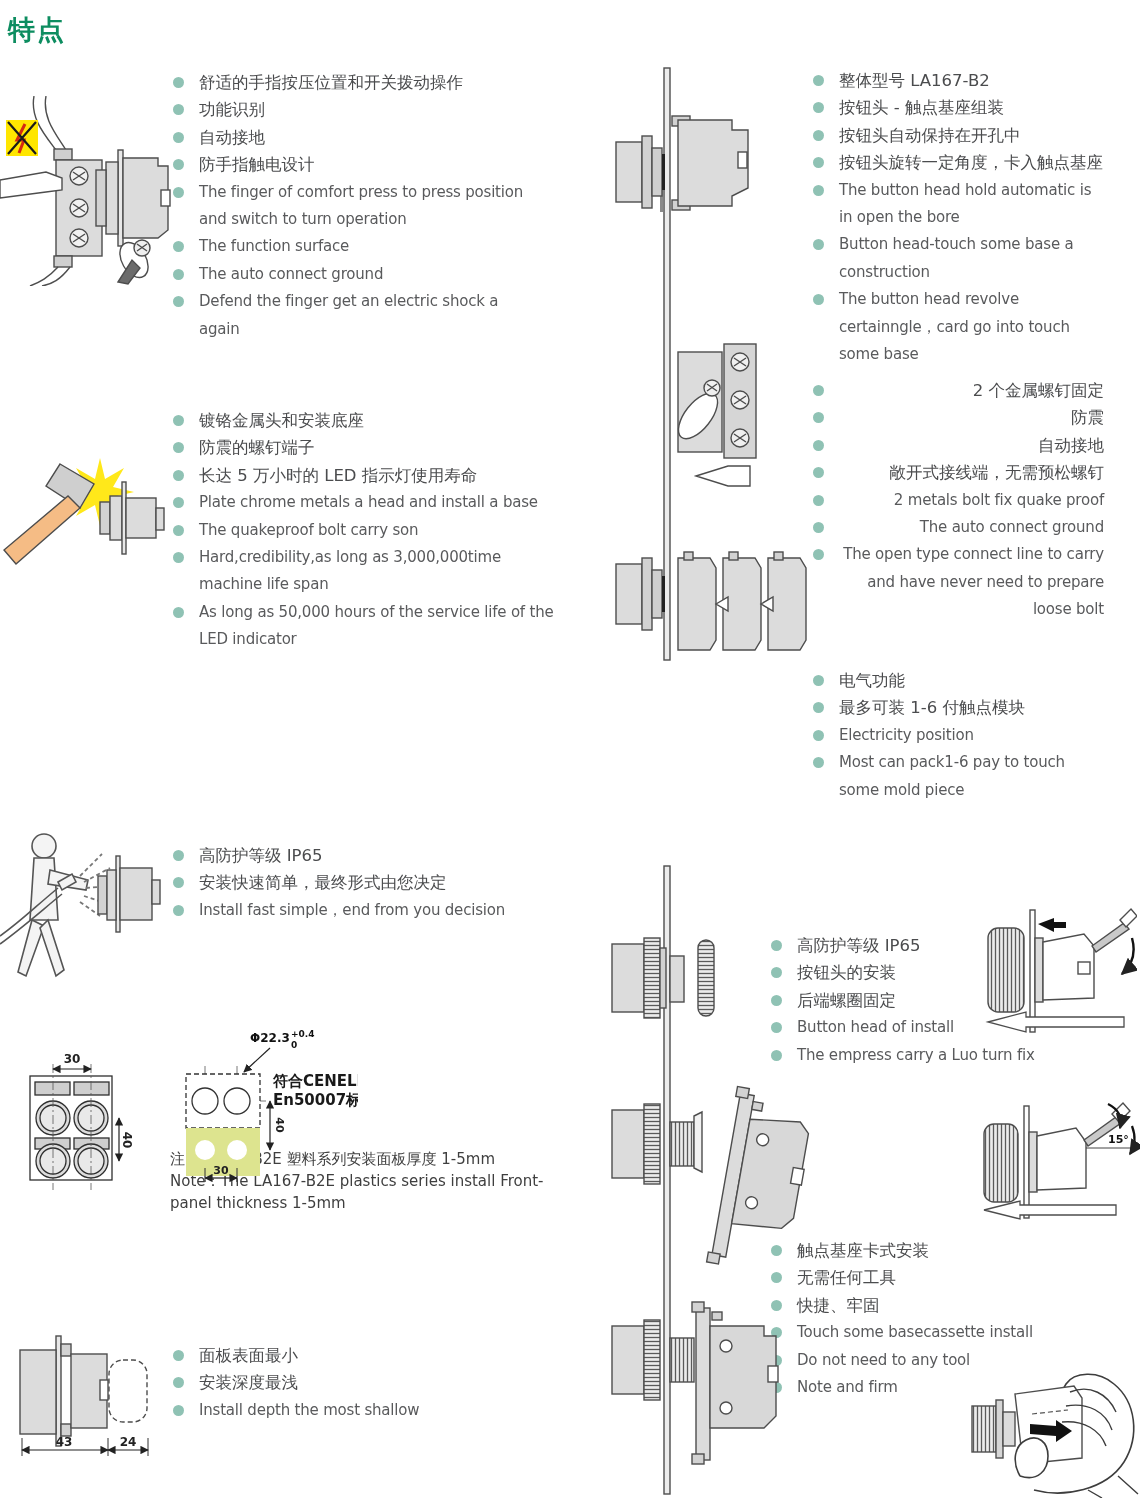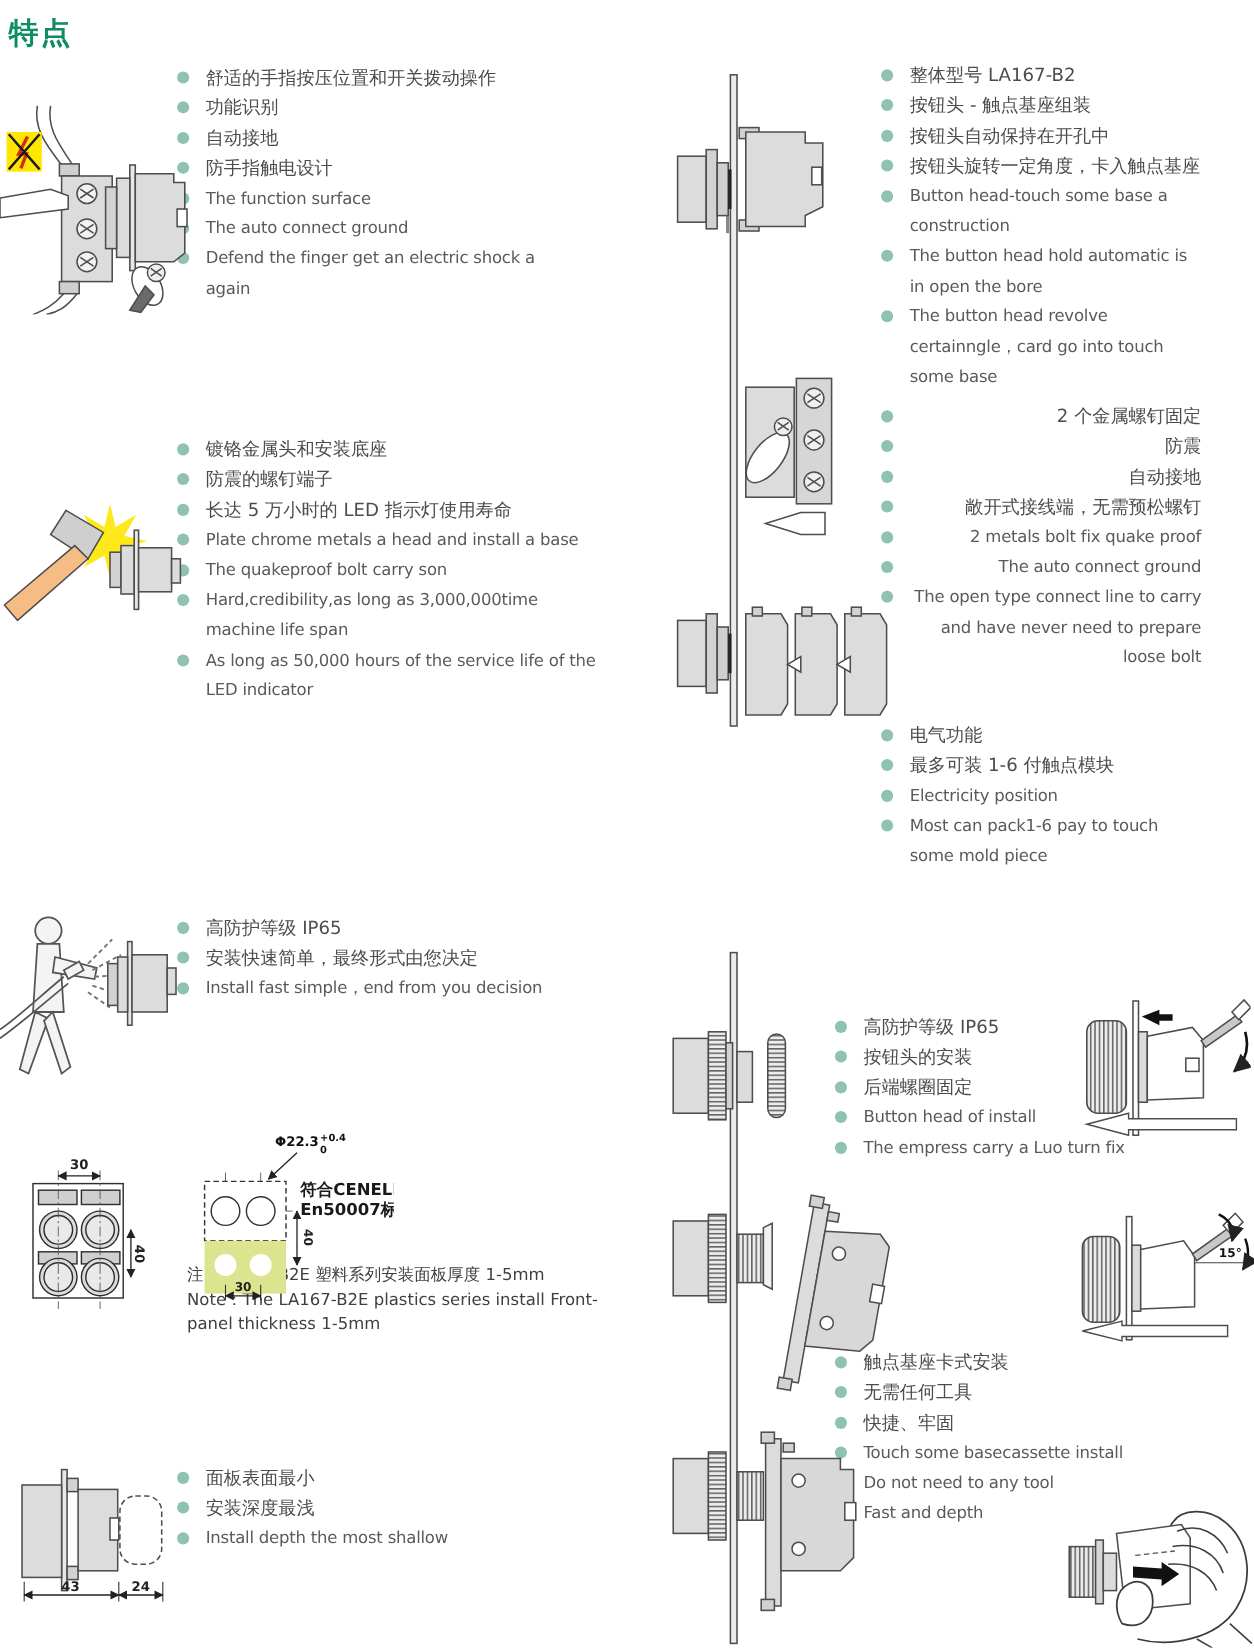--- a/index.html
+++ b/index.html
@@ -9,21 +9,21 @@
   }
   html,body{margin:0;padding:0;}
   body{
     width:1140px;height:1502px;position:relative;background:#ffffff;
     font-family:"DejaVu Sans","Liberation Sans",sans-serif;overflow:hidden;
   }
   .page-title{
     position:absolute;left:8px;top:12px;font-size:27px;font-weight:bold;
     color:var(--accent_green);letter-spacing:2px;text-align:right;
   }
-  ul.feature-list{position:absolute;list-style:none;margin:0;padding:0;}
+  ul.feature-list{position:absolute;list-style:none;margin:12px;padding:0;}
   ul.feature-list li{
     position:relative;padding-left:27px;line-height:27.4px;color:var(--text);
   }
   ul.feature-list li .dot{
     position:absolute;left:1px;top:8px;width:11px;height:11px;border-radius:50%;
     background:var(--bullet);
   }
   ul.feature-list li.zh{font-size:16.5px;color:#4b4c4e;}
   ul.feature-list li.en{font-size:15px;color:#595a5c;letter-spacing:-0.2px;}
   .note{
@@ -60,21 +60,21 @@
   </defs>
 </svg>
 
 <div class="page-title">特点</div>
 
 <ul id="l1" class="feature-list">
     <li class="zh"><span class="dot"></span><span>舒适的手指按压位置和开关拨动操作</span></li>
     <li class="zh"><span class="dot"></span><span>功能识别</span></li>
     <li class="zh"><span class="dot"></span><span>自动接地</span></li>
     <li class="zh"><span class="dot"></span><span>防手指触电设计</span></li>
-    <li class="en"><span class="dot"></span></li>
+    <li class="en"><span class="dot"></span><span>The finger of comfort press to press position and switch to turn operation</span></li>
     <li class="en"><span class="dot"></span><span>The function surface</span></li>
     <li class="en"><span class="dot"></span><span>The auto connect ground</span></li>
     <li class="en"><span class="dot"></span><span>Defend the finger get an electric shock a again</span></li>
   </ul>
 <ul id="l2" class="feature-list">
     <li class="zh"><span class="dot"></span><span>镀铬金属头和安装底座</span></li>
     <li class="zh"><span class="dot"></span><span>防震的螺钉端子</span></li>
     <li class="zh"><span class="dot"></span><span>长达 5 万小时的 LED 指示灯使用寿命</span></li>
     <li class="en"><span class="dot"></span><span>Plate chrome metals a head and install a base</span></li>
     <li class="en"><span class="dot"></span><span>The quakeproof bolt carry son</span></li>
@@ -89,22 +89,22 @@
 <ul id="l5" class="feature-list">
     <li class="zh"><span class="dot"></span><span>面板表面最小</span></li>
     <li class="zh"><span class="dot"></span><span>安装深度最浅</span></li>
     <li class="en"><span class="dot"></span><span>Install depth the most shallow</span></li>
   </ul>
 <ul id="r1" class="feature-list">
     <li class="zh"><span class="dot"></span><span>整体型号 LA167-B2</span></li>
     <li class="zh"><span class="dot"></span><span>按钮头 - 触点基座组装</span></li>
     <li class="zh"><span class="dot"></span><span>按钮头自动保持在开孔中</span></li>
     <li class="zh"><span class="dot"></span><span>按钮头旋转一定角度，卡入触点基座</span></li>
+    <li class="en"><span class="dot"></span><span>The button head hold automatic is in open the bore</span></li>
     <li class="en"><span class="dot"></span><span>Button head-touch some base a construction</span></li>
-    <li class="en"><span class="dot"></span><span>The button head hold automatic is in open the bore</span></li>
     <li class="en"><span class="dot"></span><span>The button head revolve certainngle，card go into touch some base</span></li>
   </ul>
 <ul id="r2" class="feature-list">
     <li class="zh"><span class="dot"></span><span>2 个金属螺钉固定</span></li>
     <li class="zh"><span class="dot"></span><span>防震</span></li>
     <li class="zh"><span class="dot"></span><span>自动接地</span></li>
     <li class="zh"><span class="dot"></span><span>敞开式接线端，无需预松螺钉</span></li>
     <li class="en"><span class="dot"></span><span>2 metals bolt fix quake proof</span></li>
     <li class="en"><span class="dot"></span><span>The auto connect ground</span></li>
     <li class="en"><span class="dot"></span><span>The open type connect line to carry and have never need to prepare loose bolt</span></li>
@@ -121,21 +121,21 @@
     <li class="zh"><span class="dot"></span><span>后端螺圈固定</span></li>
     <li class="en"><span class="dot"></span><span>Button head of install</span></li>
     <li class="en"><span class="dot"></span><span>The empress carry a Luo turn fix</span></li>
   </ul>
 <ul id="r5" class="feature-list">
     <li class="zh"><span class="dot"></span><span>触点基座卡式安装</span></li>
     <li class="zh"><span class="dot"></span><span>无需任何工具</span></li>
     <li class="zh"><span class="dot"></span><span>快捷、牢固</span></li>
     <li class="en"><span class="dot"></span><span>Touch some basecassette install</span></li>
     <li class="en"><span class="dot"></span><span>Do not need to any tool</span></li>
-    <li class="en"><span class="dot"></span><span>Fast and depth</span></li>
+    <li class="en"><span class="dot"></span><span>Note and firm</span></li>
   </ul>
 
 <div class="note">
   <div>注：LA167-B2E 塑料系列安装面板厚度 1-5mm</div>
   <div>Note：The LA167-B2E plastics series install Front-panel thickness 1-5mm</div>
 </div>
 
 <svg class="ill" style="left:0;top:96px" width="175" height="190" viewBox="0 0 175 190">
   <g stroke="#4d4d4d" stroke-width="1.4" fill="none">
     <path d="M34,0 C30,22 44,38 56,54"></path>

